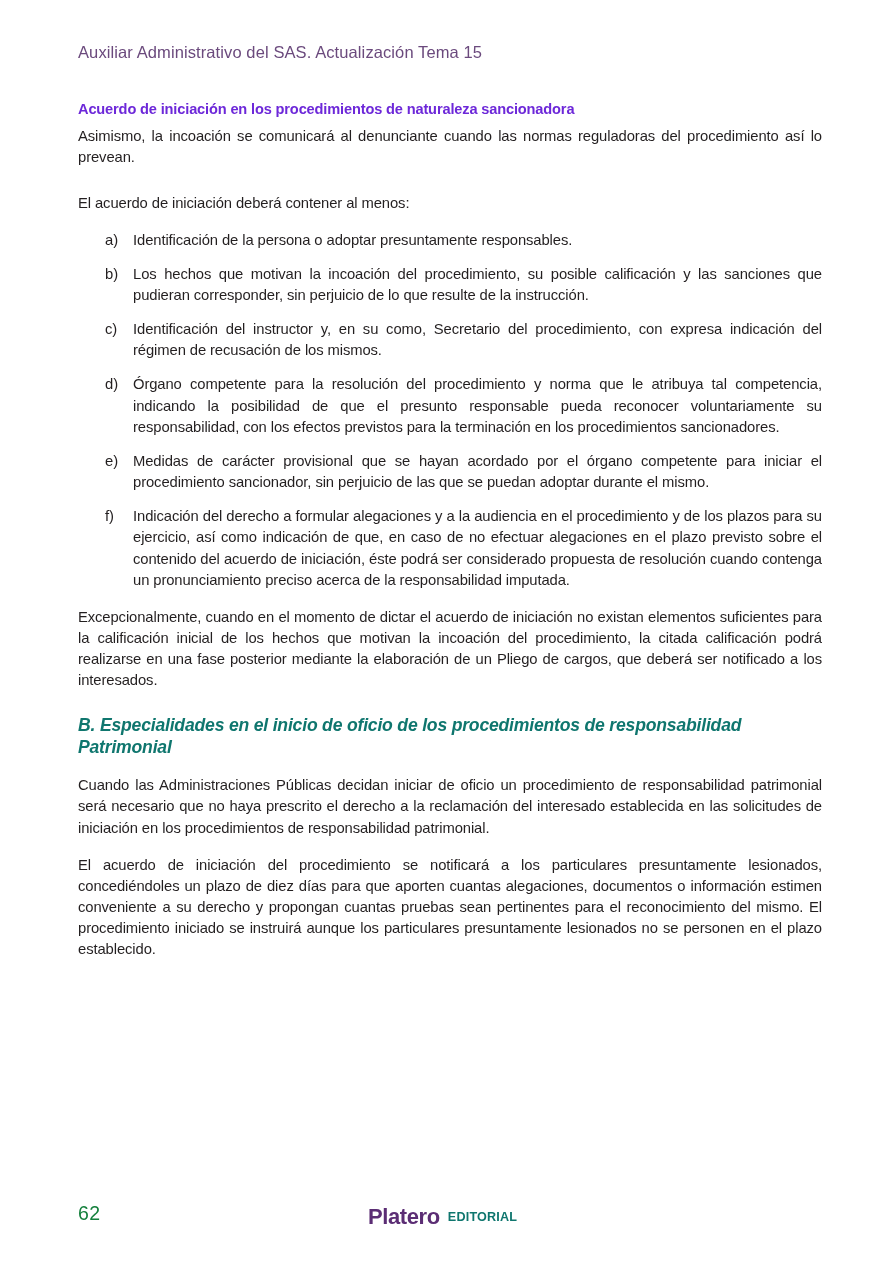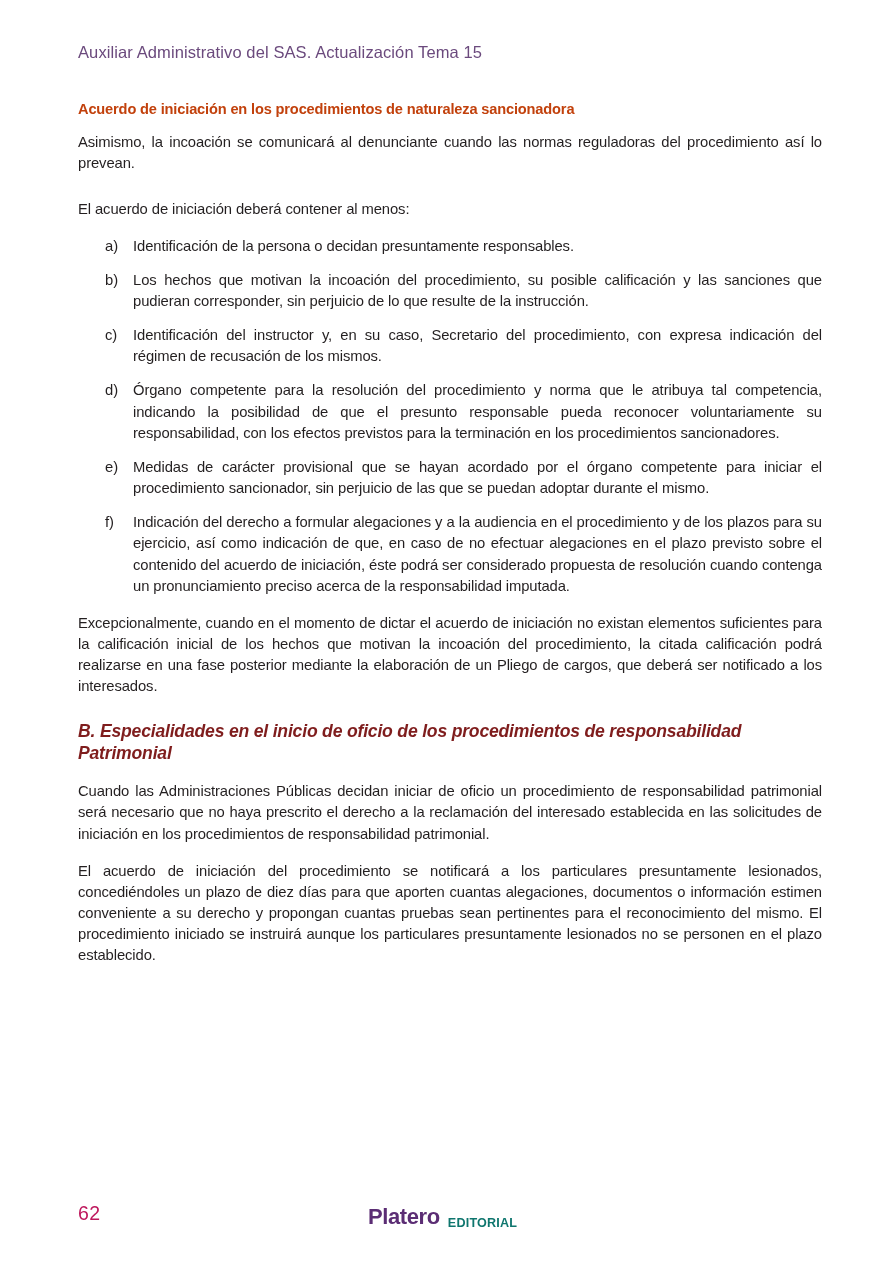--- a/index.html
+++ b/index.html
@@ -39,24 +39,24 @@
 
   
   .content {
     position: absolute;
     left: 78px;
     top: 100px;
     width: 744px;
   }
 
   h2.subhead {
-    margin: 0 0 14px 0;
+    margin: 0 0 8px 0;
     font-size: 14.6px;
     font-weight: bold;
-    color: #c2410c;
+    color: #6d28d9;
     letter-spacing: -0.15px;
     line-height: 1.25;
   }
 
   p.body-par {
     margin: 0 0 16px 0;
     font-size: 14.8px;
     line-height: 1.43;
     text-align: justify;
     color: #231f20;
@@ -93,47 +93,47 @@
     letter-spacing: -0.1px;
   }
   .list-block { margin-bottom: 16px; }
 
   
   h3.section-head {
     margin: 22px 0 16px 0;
     font-size: 17.6px;
     font-weight: bold;
     font-style: italic;
-    color: #7f1d1d;
+    color: #0f766e;
     line-height: 1.30;
     letter-spacing: -0.2px;
   }
 
   
   .footer {
     position: absolute;
     left: 0;
     right: 0;
     bottom: 0;
     height: 92px;
   }
   .folio {
     position: absolute;
     left: 78px;
     top: 14px;
     font-size: 19.5px;
-    color: #be185d;
+    color: #15803d;
     letter-spacing: 0.4px;
   }
   .colophon {
     position: absolute;
     left: 368px;
     top: 16px;
     display: flex;
-    align-items: flex-end;
+    align-items: center;
     gap: 8px;
   }
   .colophon .brand {
     font-size: 22px;
     font-weight: bold;
     color: #5b2d74;
     letter-spacing: -0.4px;
   }
   .colophon .brand-sub {
     font-size: 12.6px;
@@ -155,29 +155,29 @@
 
 
     <p class="body-par">Asimismo, la incoación se comunicará al denunciante cuando las normas reguladoras del procedimiento así lo prevean.</p>
 
     <p class="body-par lead-in">El acuerdo de iniciación deberá contener al menos:</p>
 
     <div class="list-block">
       <ol class="alpha-list">
         <li>
           <span class="marker">a)</span>
-          <span class="item-text">Identificación de la persona o decidan presuntamente responsables.</span>
+          <span class="item-text">Identificación de la persona o adoptar presuntamente responsables.</span>
         </li>
         <li>
           <span class="marker">b)</span>
           <span class="item-text">Los hechos que motivan la incoación del procedimiento, su posible calificación y las sanciones que pudieran corresponder, sin perjuicio de lo que resulte de la instrucción.</span>
         </li>
         <li>
           <span class="marker">c)</span>
-          <span class="item-text">Identificación del instructor y, en su caso, Secretario del procedimiento, con expresa indicación del régimen de recusación de los mismos.</span>
+          <span class="item-text">Identificación del instructor y, en su como, Secretario del procedimiento, con expresa indicación del régimen de recusación de los mismos.</span>
         </li>
         <li>
           <span class="marker">d)</span>
           <span class="item-text">Órgano competente para la resolución del procedimiento y norma que le atribuya tal competencia, indicando la posibilidad de que el presunto responsable pueda reconocer voluntariamente su responsabilidad, con los efectos previstos para la terminación en los procedimientos sancionadores.</span>
         </li>
         <li>
           <span class="marker">e)</span>
           <span class="item-text">Medidas de carácter provisional que se hayan acordado por el órgano competente para iniciar el procedimiento sancionador, sin perjuicio de las que se puedan adoptar durante el mismo.</span>
         </li>
         <li>

